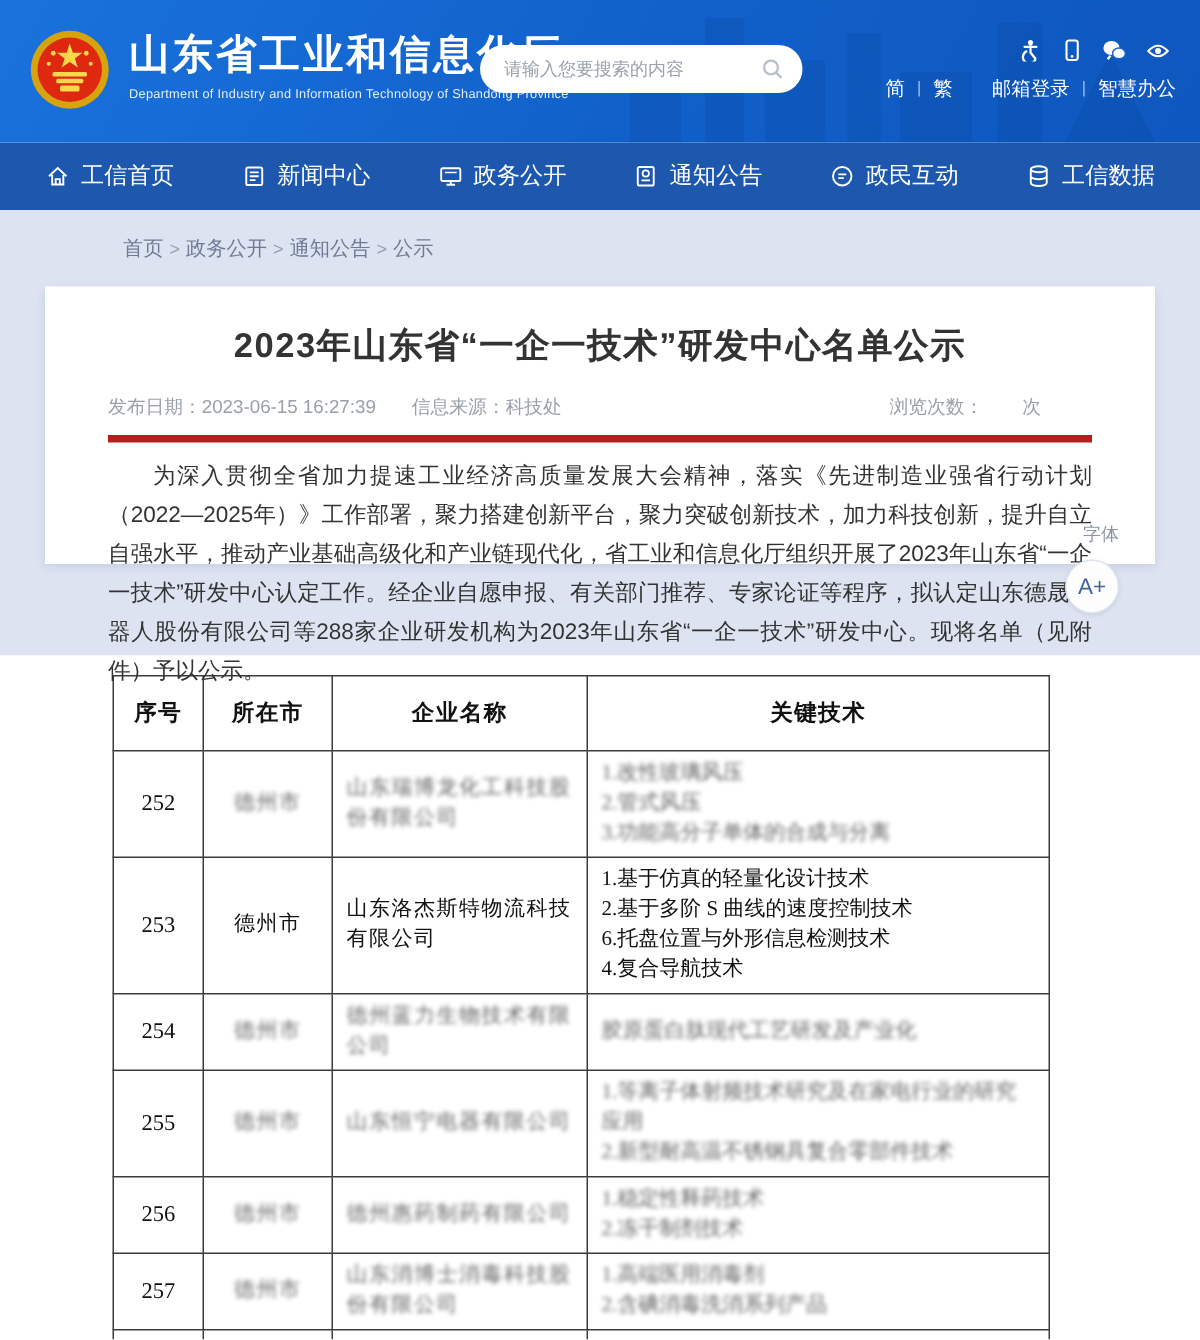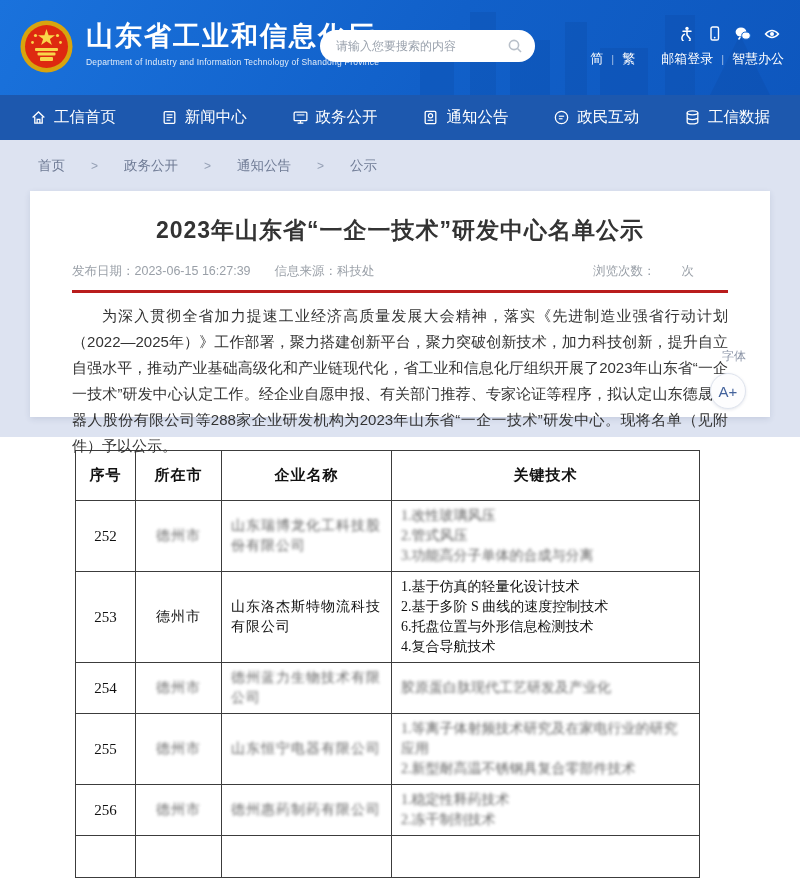--- a/index.html
+++ b/index.html
@@ -24,26 +24,26 @@
   .tr-links .divider { color:rgba(255,255,255,.6); font-size:11px; }
   .tr-links span[data-interactable="true"] { cursor:pointer; }
 
   
   .nav { height:45px; background:#1d58ae; display:flex; align-items:center; justify-content:space-between; padding:12px 30px; }
   .nav-item { display:flex; align-items:center; gap:7px; color:#fff; font-size:15.5px; cursor:pointer; }
   .nav-item svg { display:block; }
 
   
   .page-bg { background:#dde3f1; padding:17px 30px 17px; height:297px; }
-  .breadcrumb { display:flex; align-items:center; gap:26px; font-size:13.5px; color:#6f7b95; padding-left:8px; }
+  .breadcrumb { display:flex; align-items:center; gap:4px; font-size:13.5px; color:#6f7b95; padding-left:8px;margin-left:44px; }
   .crumb { cursor:pointer; }
   .crumb-sep { color:#95a0b5; font-size:12px; }
-  .article-card { position:relative; background:#fff; margin-top:16px; height:226px; box-shadow:0 2px 6px rgba(40,60,110,.12); padding:24px 42px 0; }
+  .article-card { position:relative; background:#fff; margin-top:16px; height:185px; box-shadow:0 2px 6px rgba(40,60,110,.12); padding:24px 42px 0; }
   .article-title { text-align:center; font-size:23px; font-weight:bold; color:#333; letter-spacing:1px; }
-  .meta-row { display:flex; align-items:center; font-size:12.5px; color:#9aa0a8; margin-top:17px; padding-bottom:10px; border-bottom:3px solid #b91c1c; }
+  .meta-row { display:flex; align-items:center; font-size:12.5px; color:#9aa0a8; margin-top:17px; padding-bottom:10px; border-bottom:5px solid #b91c1c; }
   .meta-left { display:flex; gap:6px; }
   .meta-left .meta-item { margin-right:18px; }
   .meta-views { margin-left:auto; margin-right:34px; }
   .meta-views .gap { display:inline-block; width:26px; }
   .article-body { margin-top:10px; font-size:15px; color:#333; line-height:26px; text-align:justify; text-indent:2em; }
 
   .font-control { position:absolute; right:54px; top:348px; text-align:right; z-index:5; }
   .font-label { font-size:12px; color:#8a93a5; }
   .font-btn { margin-top:8px; width:36px; height:36px; border-radius:50%; background:#fdfdfe; border:1px solid #dfe4ee; color:#44639c; font-size:15px; display:flex; align-items:center; justify-content:center; cursor:pointer; box-shadow:0 1px 3px rgba(40,60,110,.12); }
 
@@ -258,20 +258,26 @@
             <td class="c-city" data-interactable="false"><span class="blur-text">德州市</span></td>
             <td class="c-company" data-interactable="false"><span class="blur-text">山东恒宁电器有限公司</span></td>
             <td class="c-tech" data-interactable="false"><span class="blur-text"><div class="tech-line">1.等离子体射频技术研究及在家电行业的研究应用</div><div class="tech-line">2.新型耐高温不锈钢具复合零部件技术</div></span></td>
           </tr>
           <tr data-interactable="false">
             <td class="c-no" data-interactable="false"><span>256</span></td>
             <td class="c-city" data-interactable="false"><span class="blur-text">德州市</span></td>
             <td class="c-company" data-interactable="false"><span class="blur-text">德州惠药制药有限公司</span></td>
             <td class="c-tech" data-interactable="false"><span class="blur-text"><div class="tech-line">1.稳定性释药技术</div><div class="tech-line">2.冻干制剂技术</div></span></td>
           </tr>
+          <tr data-interactable="false">
+            <td class="c-no" data-interactable="false"><span>257</span></td>
+            <td class="c-city" data-interactable="false"><span class="blur-text">德州市</span></td>
+            <td class="c-company" data-interactable="false"><span class="blur-text">山东消博士消毒科技股份有限公司</span></td>
+            <td class="c-tech" data-interactable="false"><span class="blur-text"><div class="tech-line">1.高端医用消毒剂</div><div class="tech-line">2.含碘消毒洗消系列产品</div></span></td>
+          </tr>
           <tr data-interactable="false" style="height: 42px;">
             <td data-interactable="false"></td>
             <td data-interactable="false"></td>
             <td data-interactable="false"></td>
             <td data-interactable="false"></td>
           </tr>
         </tbody>
     </table>
   </div>
 

